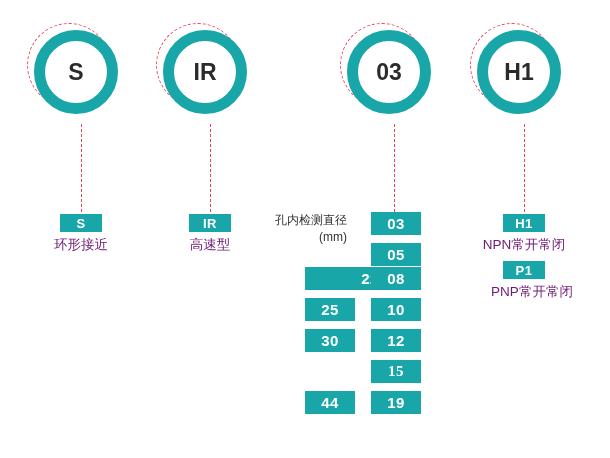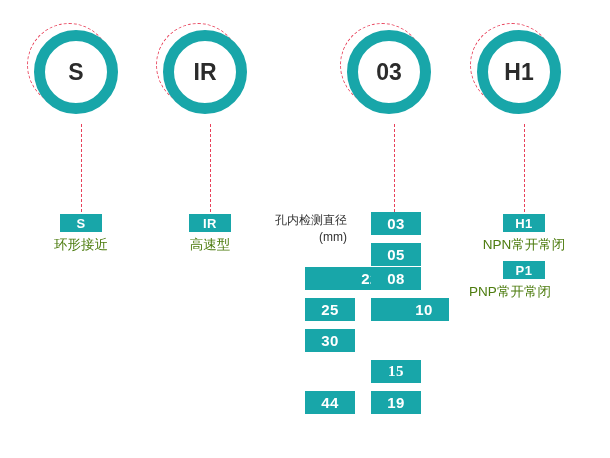--- a/index.html
+++ b/index.html
@@ -86,21 +86,21 @@
     height: 18px;
   }
   .badge.num {
     width: 50px;
     height: 23px;
     font-size: 15px;
   }
   
   .caption {
     position: absolute;
-    color: #4d7c0f;
+    color: #701a75;
     font-size: 13.5px;
     white-space: nowrap;
     z-index: 4;
   }
   .caption.center {
     text-align: center;
     transform: translateX(-50%);
   }
   .grouplabel {
     position: absolute;
@@ -158,23 +158,24 @@
   </div>
 
   <div class="badge num" style="left:305px; top:267px;padding-left:40px;">22</div>
   <div class="badge num" style="left:305px; top:298px;text-align:center;">25</div>
   <div class="badge num" style="left:305px; top:329px;">30</div>
   <div class="badge num" style="left:305px; top:391px;">44</div>
 
   <div class="badge num" style="left:371px; top:212px;">03</div>
   <div class="badge num" style="left:371px; top:243px;">05</div>
   <div class="badge num" style="left:371px; top:267px;">08</div>
-  <div class="badge num" style="left:371px; top:298px;padding-left:28px;">10</div>
+  <div class="badge num" style="left:371px; top:298px;">10</div>
+  <div class="badge num" style="left:371px; top:329px;">12</div>
   <div class="badge num" style="left:371px; top:360px;font-family:Liberation Serif, serif;">15</div>
   <div class="badge num" style="left:371px; top:391px;">19</div>
 
   <div class="badge sm" style="left:503px; top:214px;">H1</div>
   <div class="caption center" style="left:524px; top:236px;">NPN常开常闭</div>
 
   <div class="badge sm" style="left:503px; top:261px;">P1</div>
-  <div class="caption center" style="left:510px; top:283px;">PNP常开常闭</div>
+  <div class="caption center" style="left:532px; top:283px;">PNP常开常闭</div>
 
 </div>
 
 </body></html>

